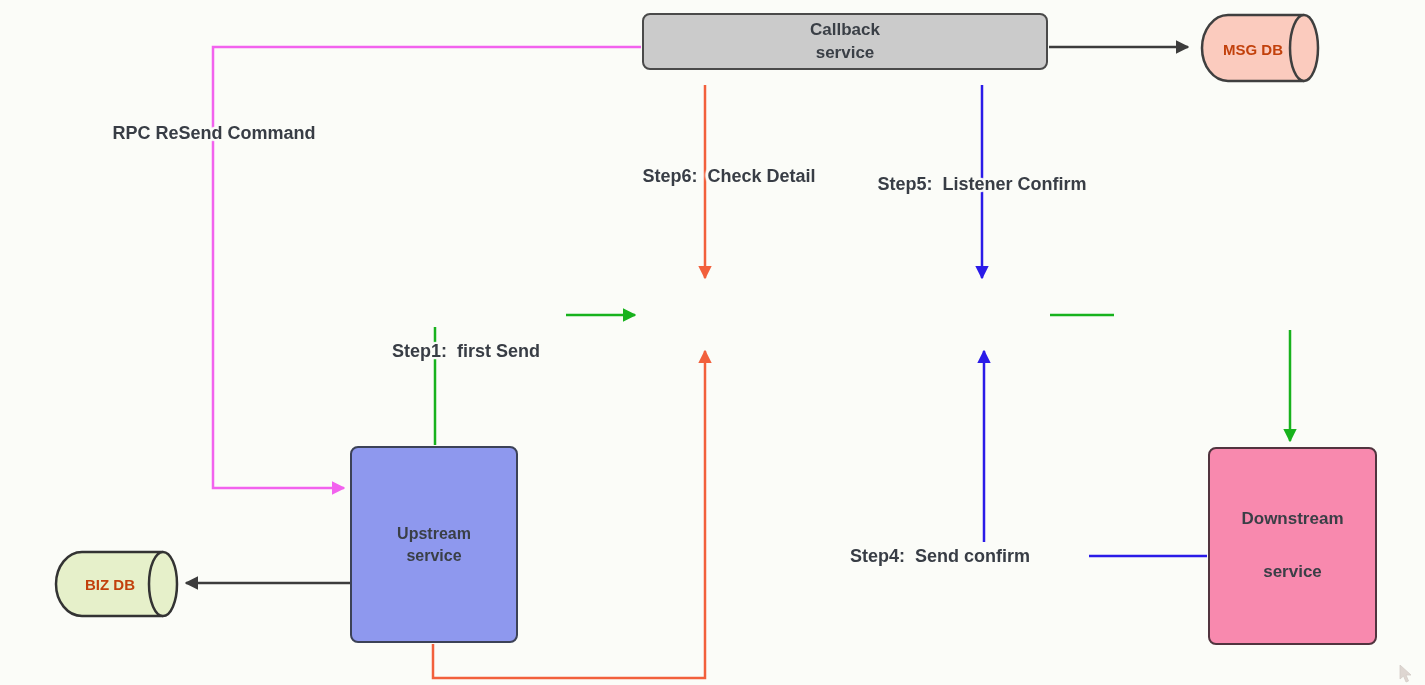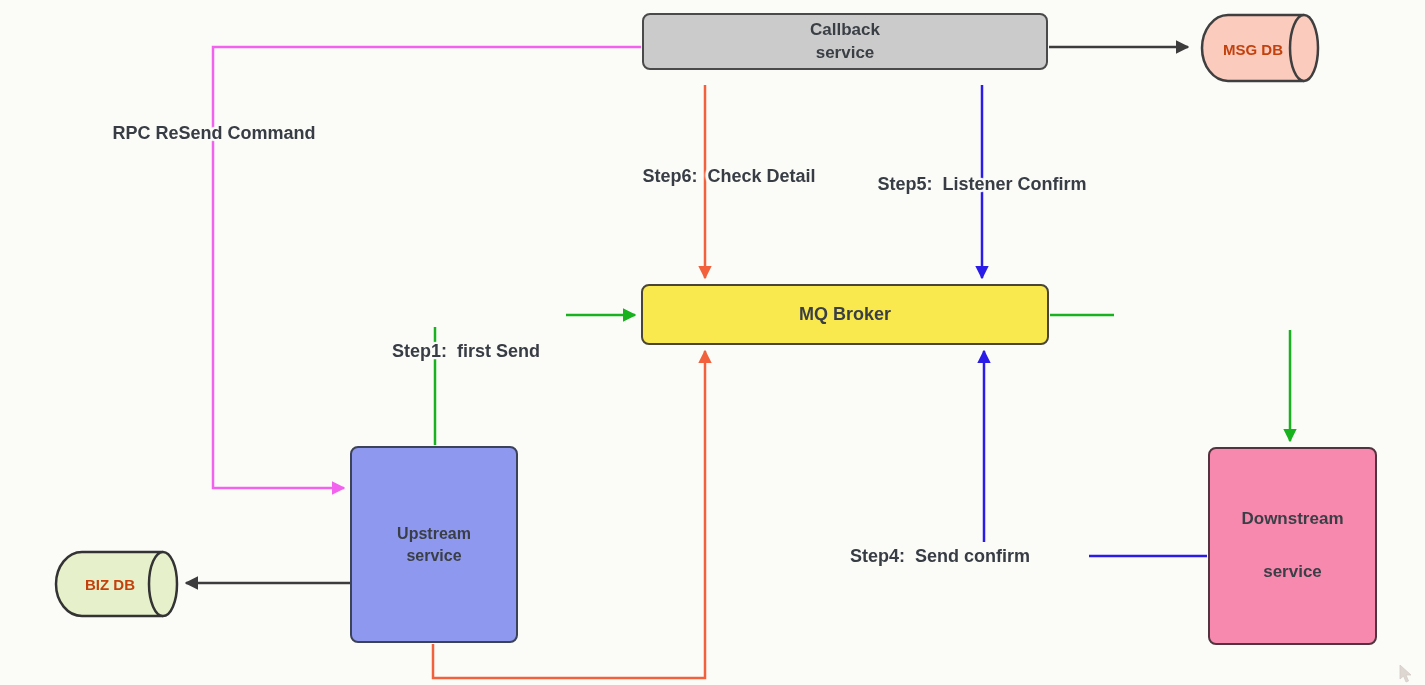--- a/index.html
+++ b/index.html
@@ -95,23 +95,20 @@
 
     <path d="M1050 315 H1114" style="stroke:var(--green)" stroke-width="2.5" fill="none"></path>
     <path d="M1290 330 V441" style="stroke:var(--green)" stroke-width="2.5" fill="none" marker-end="url(#m-green)"></path>
   </svg>
 
   <div class="node node-callback">
     <span>Callback</span>
     <span>service</span>
   </div>
 
-  <div class="node node-mq">
-    <span>MQ Broker</span>
-  </div>
 
   <div class="node node-upstream">
     <span>Upstream</span>
     <span>service</span>
   </div>
 
   <div class="node node-downstream">
     <span>Downstream</span>
     <span>service</span>
   </div>

